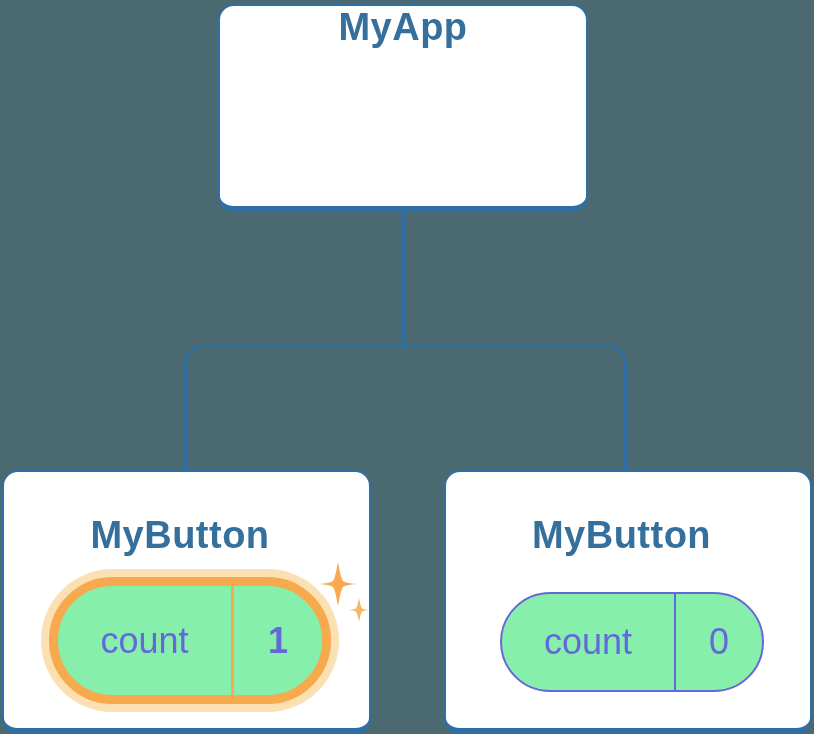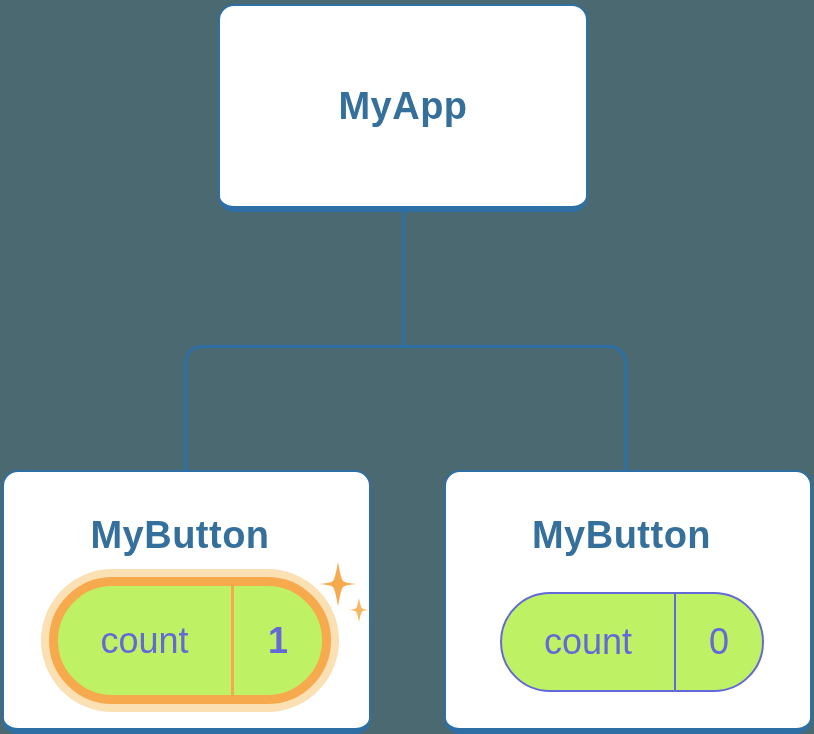--- a/index.html
+++ b/index.html
@@ -38,21 +38,21 @@
     position: absolute;
     box-sizing: border-box;
     background: var(--card-bg, #FFFFFF);
     border: 2.5px solid var(--line-blue, #2E6FA6);
     border-bottom-width: 6px;
     border-radius: 16px;
   }
   .root-card {
     left: 218px; top: 4px;
     width: 370px; height: 208px;
-    display: flex; align-items: center; justify-content: center;
+    display: flex; align-items: flex-start; justify-content: center;
   }
   .child-card {
     top: 470px;
     width: 369px; height: 264px;
   }
   .child-card.left  { left: 2px;   }
   .child-card.right { left: 444px; width: 368px; }
 
   .node-title {
     color: var(--title-blue, #35709C);
@@ -64,21 +64,21 @@
     position: absolute;
     left: 0; right: 13px; top: 42px;
     text-align: center;
   }
 
   
   .pill {
     position: absolute;
     box-sizing: border-box;
     border-radius: 999px;
-    background: #bef264;
+    background: #86efac;
     display: flex;
     align-items: stretch;
     overflow: hidden;
   }
   .pill-highlighted {
     left: 45px; top: 105px;
     width: 282px; height: 127px;
     border: 9px solid var(--orange, #F6AA4D);
     box-shadow: 0 0 0 8px var(--orange-halo, #FBE0B4);
   }

